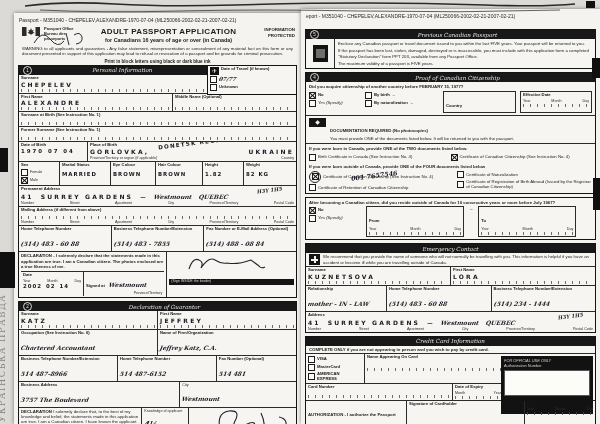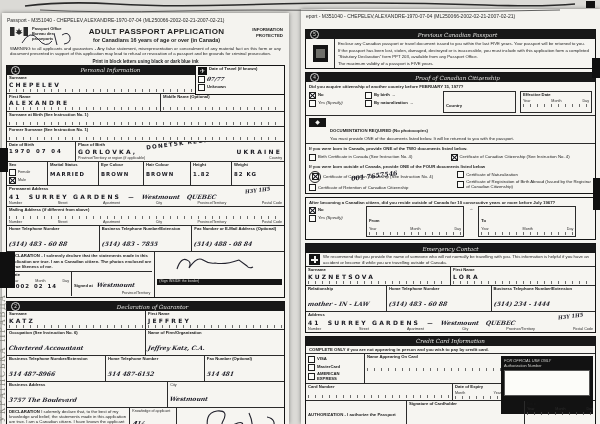--- a/index.html
+++ b/index.html
@@ -1,19 +1,19 @@
 <!DOCTYPE html>
 <html><head>
 <meta charset="utf-8">
 <style>
   html,body{margin:0;padding:0;background:#cfcecb;}
   .canvas{position:relative;width:600px;height:424px;background:#dbdad6;overflow:hidden;
     font-family:"Liberation Sans",sans-serif;color:#1c1c1c;}
   .page{position:absolute;background:#f4f3ef;box-shadow:0 0 4px rgba(0,0,0,.45);}
-  .pl{left:2px;top:13px;width:287px;height:411px;}
+  .pl{left:14px;top:13px;width:287px;height:411px;}
   .pr{left:301px;top:9px;width:299px;height:415px;}
   .hdrline{font-size:5px;color:#2a2a2a;padding:4px 2px 2px 5px;white-space:nowrap;overflow:hidden;}
   
   .mast{display:flex;align-items:flex-start;gap:4px;padding:2px 6px 0 8px;position:relative;}
   .office{font-size:4px;line-height:1.2;font-weight:bold;width:44px;}
   .titleblk{flex:1;text-align:center;}
   .t1{font-size:8px;font-weight:bold;letter-spacing:.3px;}
   .t2{font-size:5.4px;font-weight:bold;margin-top:1px;}
   .prot{font-size:4.4px;font-weight:bold;text-align:right;line-height:1.25;width:46px;}
   .warn{padding:3px 8px 0 8px;text-align:justify;}

